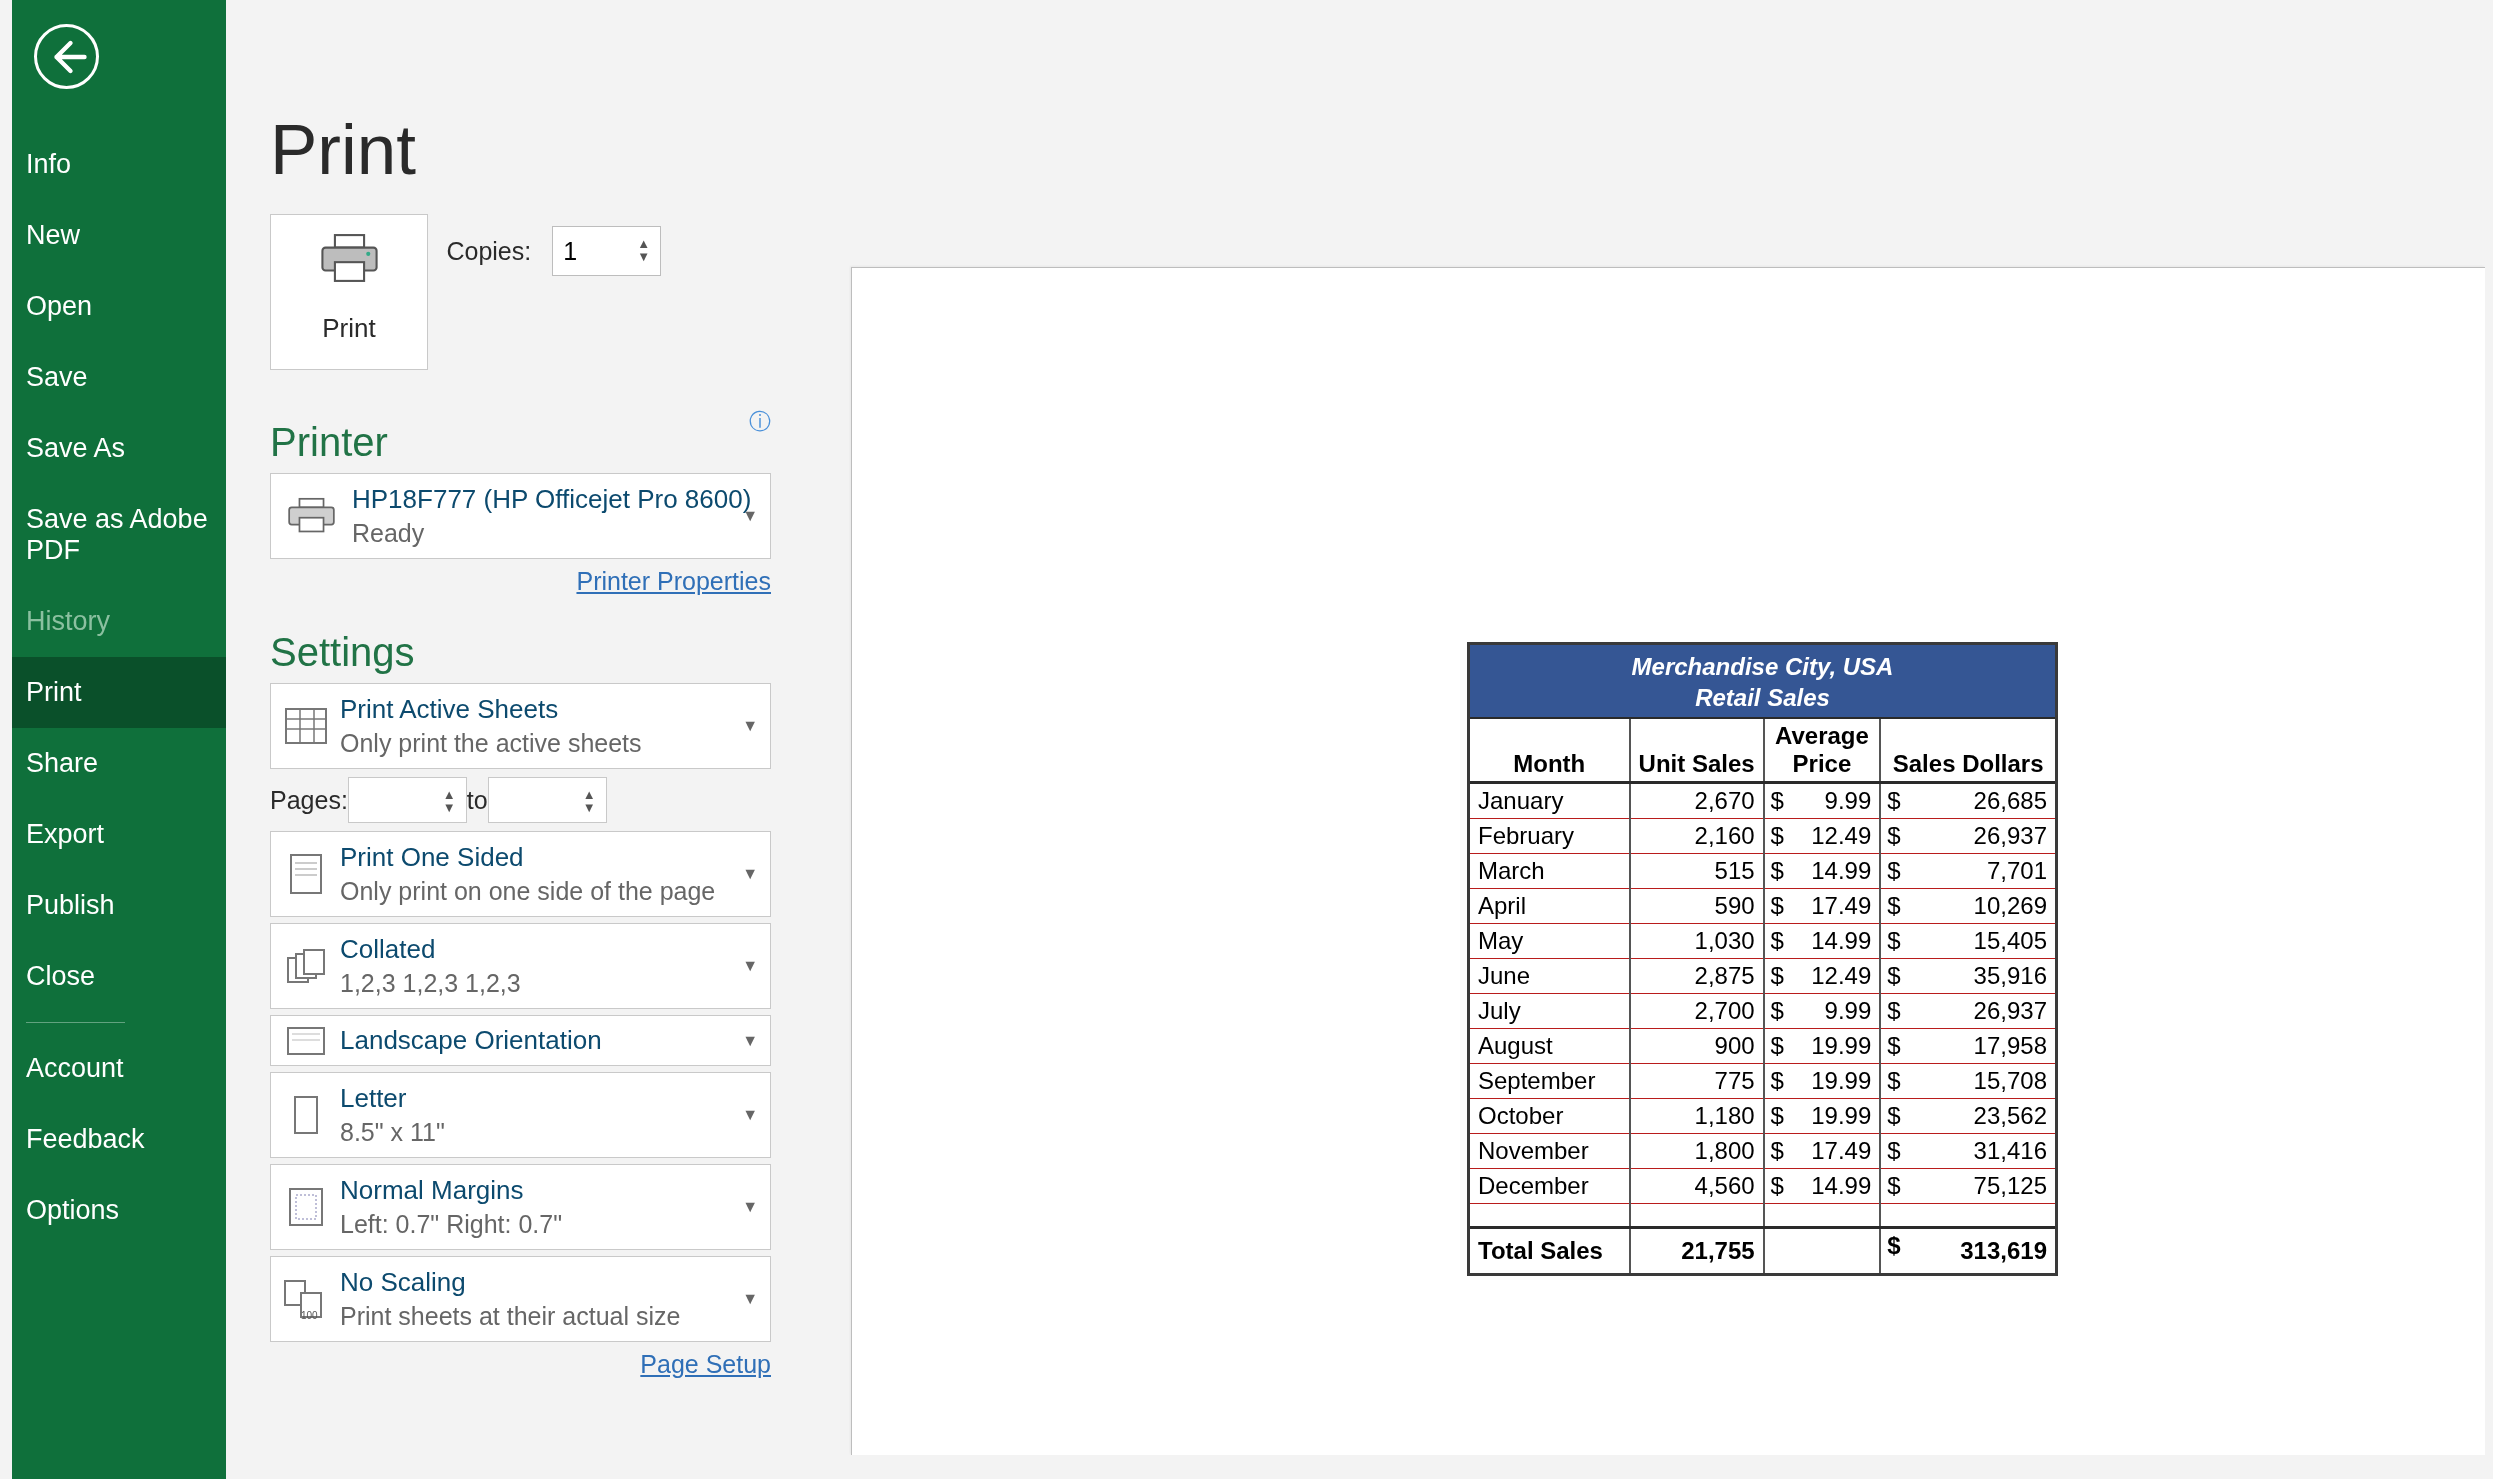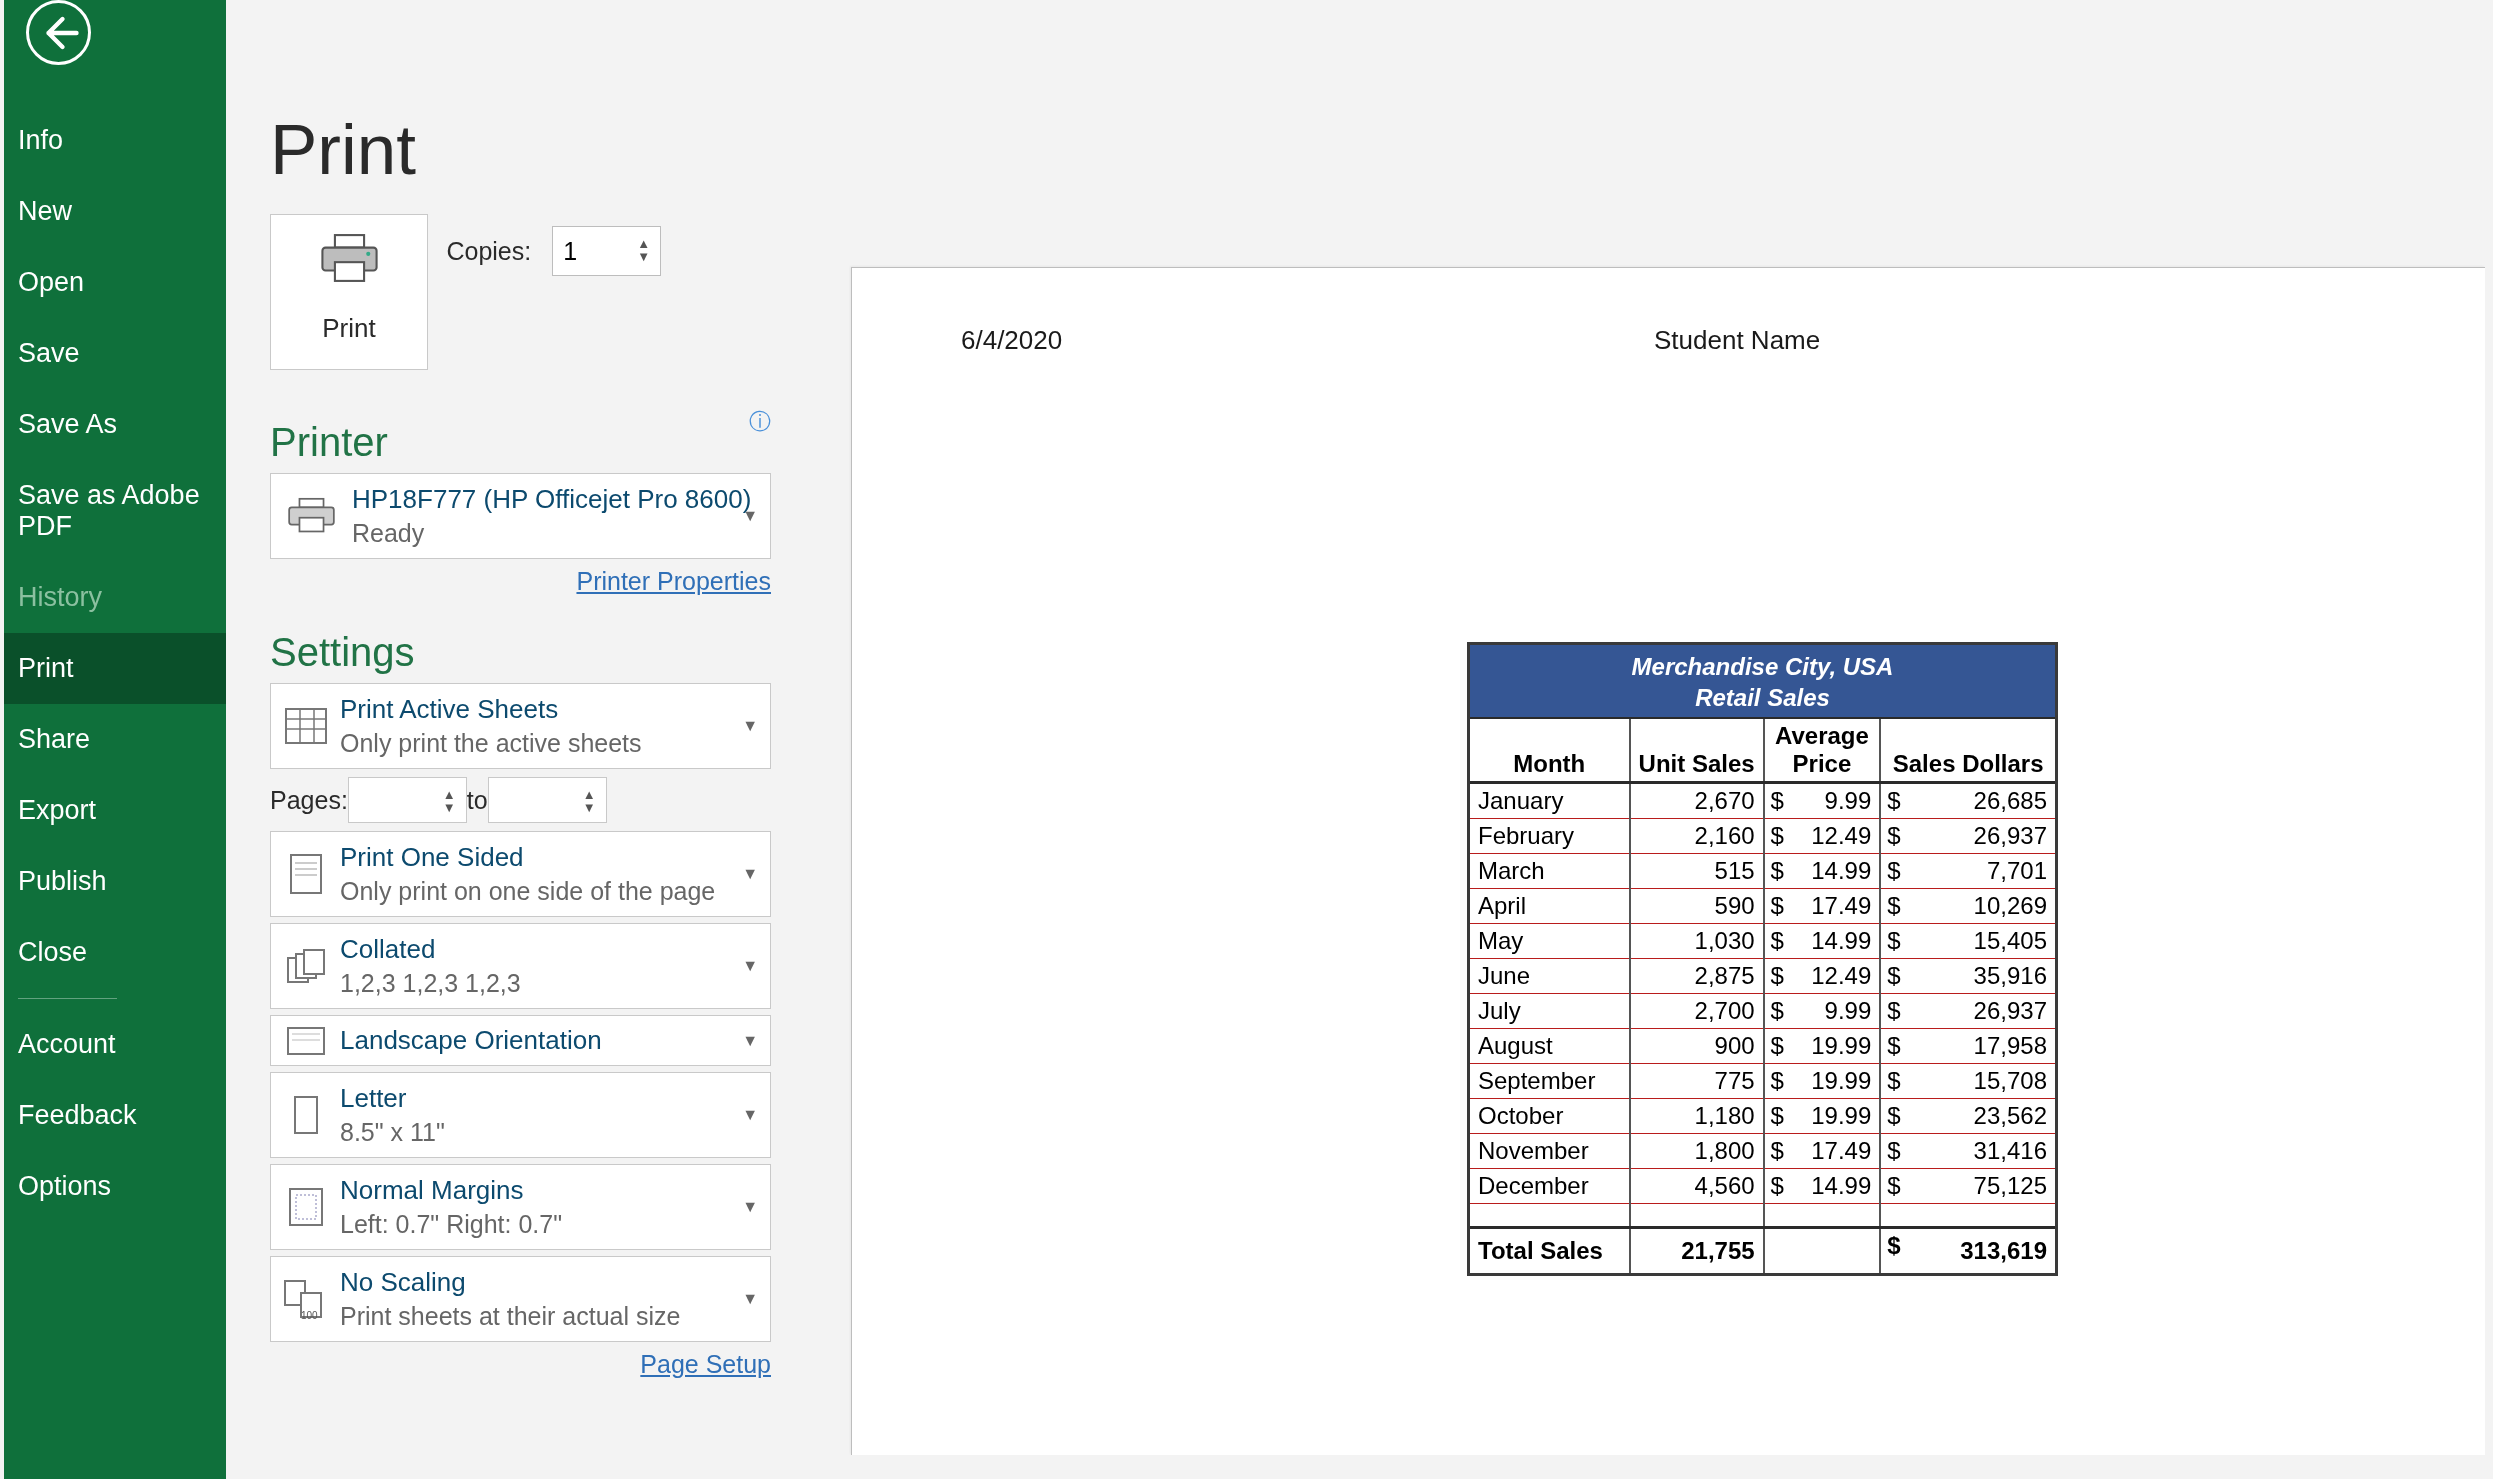--- a/index.html
+++ b/index.html
@@ -3,21 +3,21 @@
 <meta charset="utf-8">
 <style>
 * { box-sizing: border-box; margin: 0; padding: 0; font-family: "Segoe UI", Arial, sans-serif; }
 html, body { width: 2494px; height: 1479px; overflow: hidden; background: #f3f3f3; }
 
 .titlebar { position: absolute; top: 0; left: 0; right: 0; height: 55px; display: flex; align-items: center; justify-content: center; color: #a0a0a0; font-size: 26px; }
 .titlebar .title-doc { color: #8a8a8a; }
 .titlebar .right-controls { position: absolute; right: 40px; top: 14px; display: flex; gap: 59px; align-items: center; color: #9a9a9a; font-size: 26px; }
 .titlebar .right-controls .help { font-size: 28px; color: #b5b5b5; }
 
-.sidebar { position: absolute; top: 0; left: 4px; width: 226px; height: 100%; background: #0f703b; color: #fff; }
+.sidebar { position: absolute; top: 0; left: 12px; width: 226px; height: 100%; background: #0f703b; color: #fff; padding-top: 24px; }
 .back-circle { width: 65px; height: 65px; border: 3px solid #fff; border-radius: 50%; margin-left: 22px; margin-bottom: 40px; display: flex; align-items: center; justify-content: center; cursor: pointer; }
 .back-circle svg { width: 42px; height: 42px; }
 
 .sidebar-item { padding: 20px 12px 20px 14px; font-size: 27px; cursor: pointer; }
 .sidebar-item.active { background: #0a502a; }
 .sidebar-item.disabled { color: #8bc0a0; cursor: default; }
 .sidebar-divider { height: 1px; background: rgba(255,255,255,0.35); margin: 10px 10px 10px 14px; width: 99px; }
 
 .main { position: absolute; left: 226px; top: 0; right: 0; bottom: 0; background: #f3f3f3; padding: 109px 0 0 44px; }
 
@@ -283,24 +283,20 @@
         <div class="dd-line2">Print sheets at their actual size</div>
       </div>
       <div class="dd-chevron">▼</div>
     </div>
 
     <div class="link-row"><span class="link">Page Setup</span></div>
   </div>
 </div>
 
 <div class="preview-area">
-  <div class="preview-header">
-    <div class="preview-date">6/4/2020</div>
-    <div class="preview-student">Student Name</div>
-  </div>
   <div class="sheet">
     <div class="banner">
       <div>Merchandise City, USA</div>
       <div>Retail Sales</div>
     </div>
     <table>
       <colgroup>
           <col class="c1">
           <col class="c2">
           <col class="c3">

